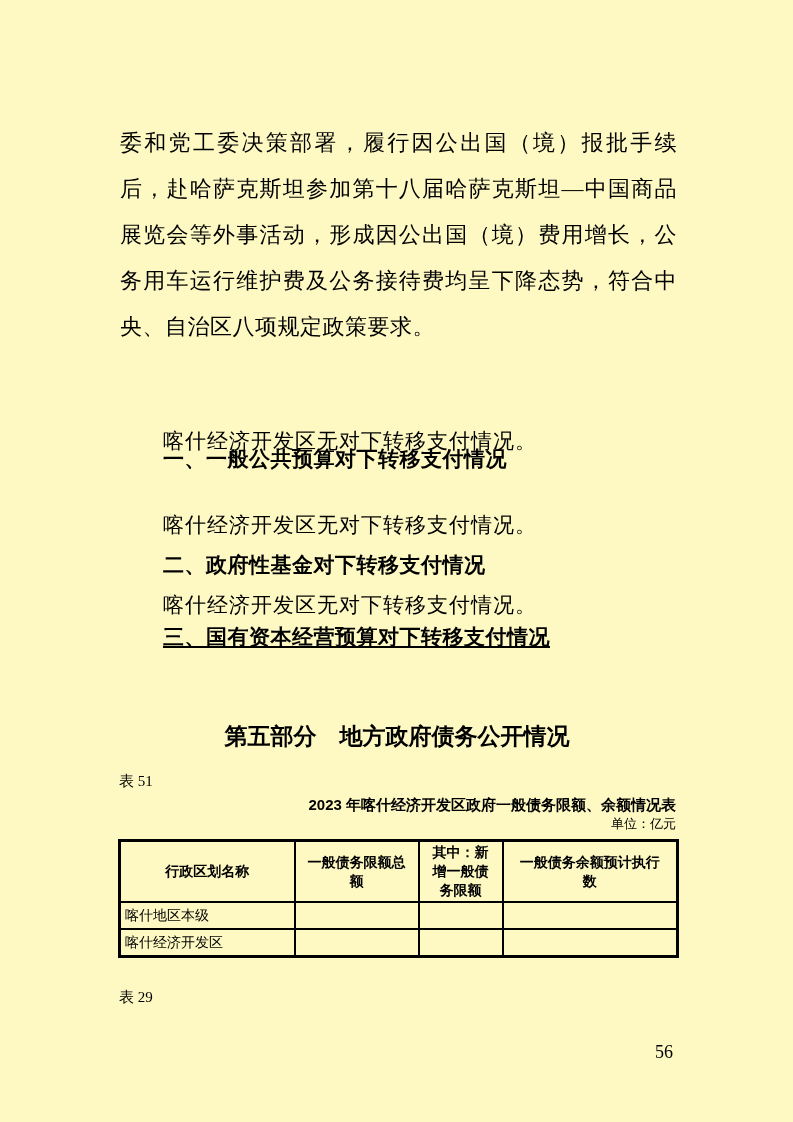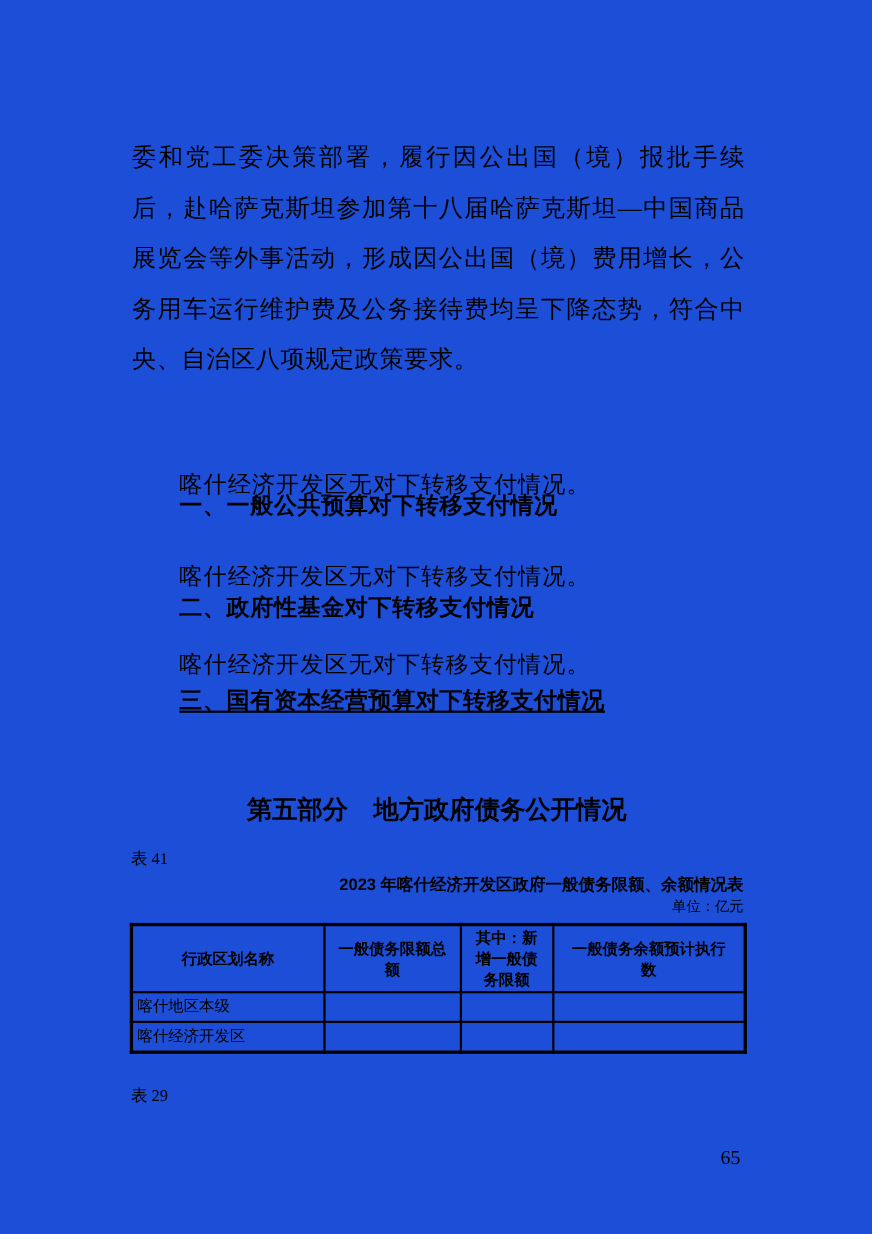--- a/index.html
+++ b/index.html
@@ -4,21 +4,21 @@
 <style>
   html, body {
     margin: 0;
     padding: 0;
     background: #ffffff;
   }
   .page {
     position: relative;
     width: 793px;
     height: 1122px;
-    background: #1d4ed8;
+    background: #fef9c3;
     color: #000000;
     font-family: "Liberation Serif", serif;
     overflow: hidden;
   }
   .intro-paragraph {
     position: absolute;
     top: 98px;
     left: 120px;
     width: 557px;
     font-size: 22px;
@@ -51,21 +51,21 @@
   .sub-body {
     position: absolute;
     left: 163px;
     font-size: 21px;
     line-height: 26px;
     letter-spacing: 1px;
     font-family: Liberation Mono, monospace;
   }
   .sh1 { top: 398px; }
   .sb1 { top: 430px; }
-  .sh2 { top: 491px; }
+  .sh2 { top: 506px; font-family: Liberation Mono, monospace; }
   .sb2 { top: 514px; }
   .sh3 { top: 576px; text-decoration: underline; }
   .sb3 { top: 594px; }
   .table-label {
     position: absolute;
     left: 119px;
     font-size: 15px;
     line-height: 18px;
   }
   .label-28 { top: 772px; }
@@ -144,21 +144,21 @@
   <div class="sub-body sb1">喀什经济开发区无对下转移支付情况。</div>
 
   <div class="sub-heading sh2">二、政府性基金对下转移支付情况</div>
   <div class="sub-body sb2">喀什经济开发区无对下转移支付情况。</div>
 
   <div class="sub-heading sh3">三、国有资本经营预算对下转移支付情况</div>
   <div class="sub-body sb3">喀什经济开发区无对下转移支付情况。</div>
 
   <div class="part-title part5-title">第五部分　地方政府债务公开情况</div>
 
-  <div class="table-label label-28">表 41</div>
+  <div class="table-label label-28">表 51</div>
 
   <div class="table-title">2023 年喀什经济开发区政府一般债务限额、余额情况表</div>
 
   <div class="unit-label">单位：亿元</div>
 
   <table class="debt-table">
     <colgroup>
       <col style="width:175px">
       <col style="width:124px">
       <col style="width:84px">
@@ -183,15 +183,15 @@
         <td>喀什经济开发区</td>
         <td></td>
         <td></td>
         <td></td>
       </tr>
     </tbody>
   </table>
 
   <div class="table-label label-29">表 29</div>
 
-  <div class="page-number">65</div>
+  <div class="page-number">56</div>
 
 </div>
 
 </body></html>

